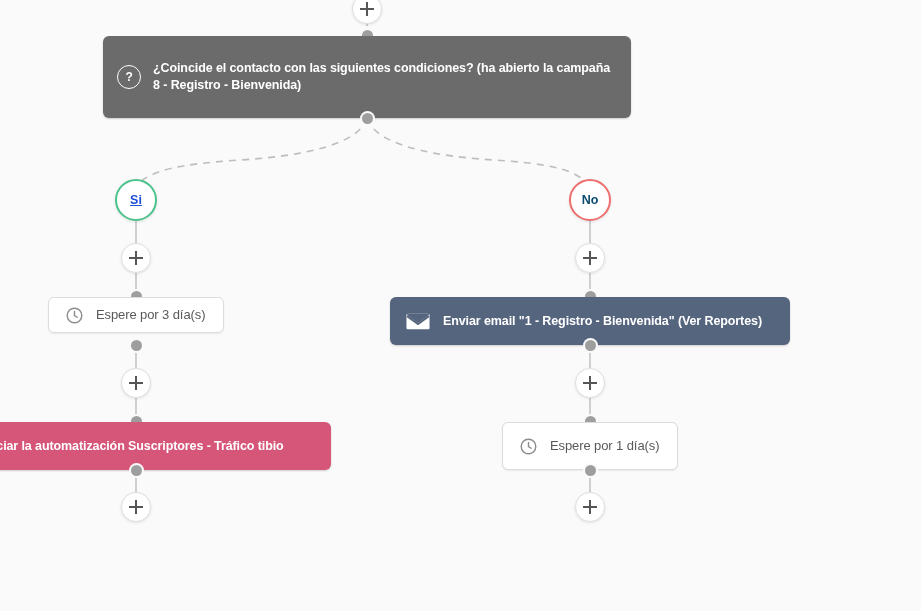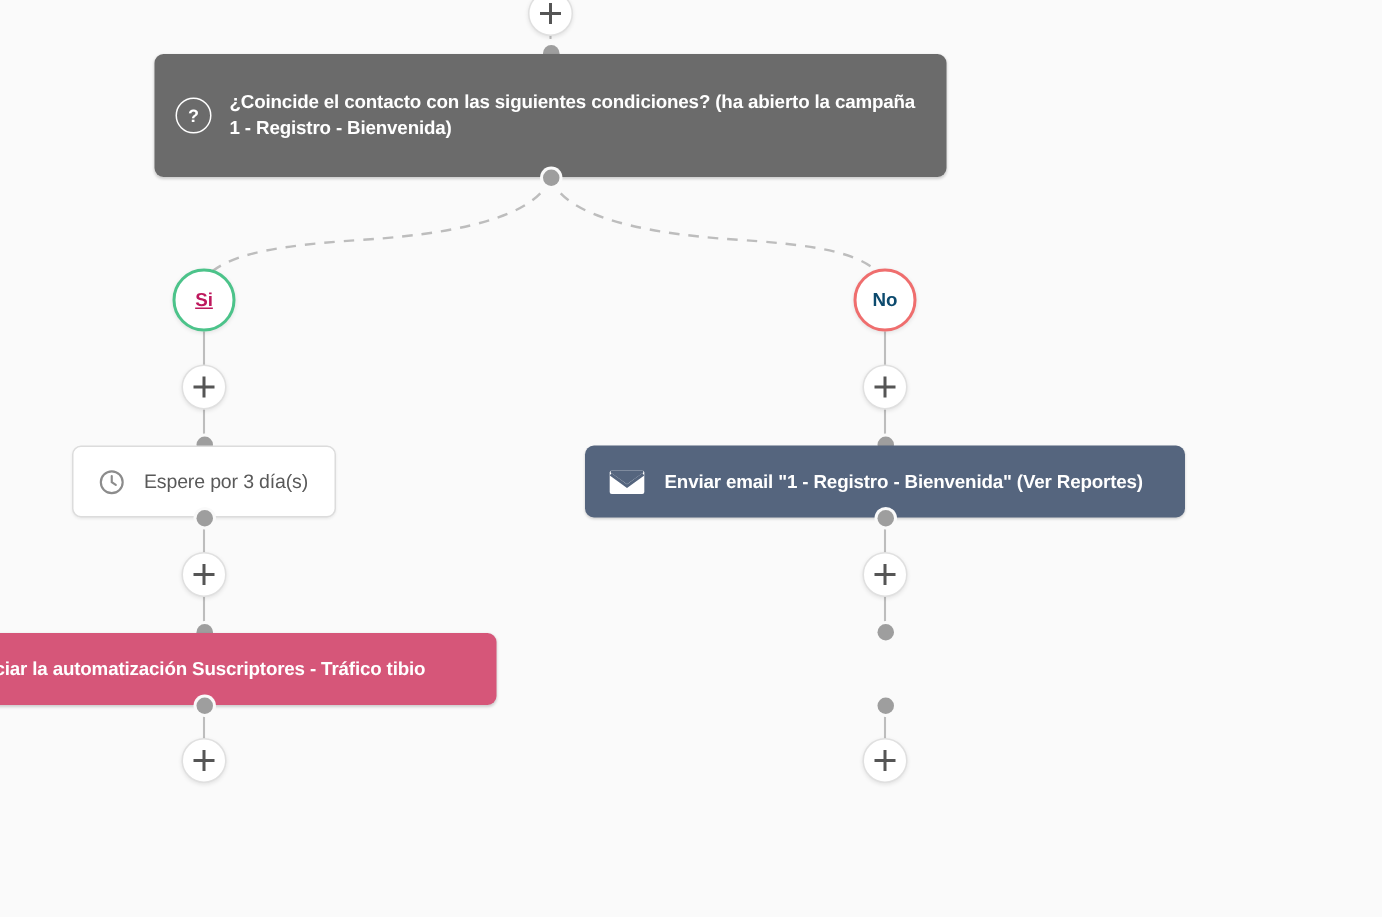--- a/index.html
+++ b/index.html
@@ -116,21 +116,21 @@
     background: #ffffff;
     display: flex;
     align-items: center;
     justify-content: center;
     font-size: 12.5px;
     font-weight: bold;
     box-shadow: 0 1px 3px rgba(0,0,0,0.10);
   }
   .branch-yes {
     border: 2.5px solid #4cc38a;
-    color: #be185d;
+    color: #1d4ed8;
     text-decoration: underline;
   }
   .branch-no {
     border: 2.5px solid #ef6e6e;
     color: #0c4a6e;
   }
 
   
   .plus {
     position: absolute;
@@ -190,32 +190,32 @@
     <line x1="590" y1="345" x2="590" y2="369" stroke="#bdbdbd" stroke-width="1.4"></line>
     <line x1="590" y1="398" x2="590" y2="421" stroke="#bdbdbd" stroke-width="1.4"></line>
     <line x1="590" y1="470" x2="590" y2="493" stroke="#bdbdbd" stroke-width="1.4"></line>
   </svg>
 
   <div class="plus" style="left:352px; top:-6px;"></div>
 
   <div class="dot" style="left:361.5px; top:30px;"></div>
   <div class="node node-dark" style="left:103px; top:36px; width:528px; height:82px;">
     <span class="icon q-icon">?</span>
-    <span class="node-label">¿Coincide el contacto con las siguientes condiciones? (ha abierto la campaña 1 - Registro - Bienvenida)</span>
+    <span class="node-label">¿Coincide el contacto con las siguientes condiciones? (ha abierto la campaña 8 - Registro - Bienvenida)</span>
   </div>
   <div class="dot" style="left:361.5px; top:112.5px;"></div>
 
   <div class="branch branch-yes" style="left:115px; top:179px;">
     <span>Si</span>
   </div>
 
   <div class="plus" style="left:121px; top:243px;"></div>
 
   <div class="dot" style="left:130.5px; top:291px;"></div>
-  <div class="node node-white" style="left:48px; top:297px; width:176px; height:48px;">
+  <div class="node node-white" style="left:48px; top:297px; width:176px; height:36px;">
     <span class="icon clock-icon">
       <svg viewBox="0 0 24 24" width="19" height="19" fill="none" stroke="currentColor" stroke-width="1.8">
         <circle cx="12" cy="12" r="9.2"></circle>
         <path d="M12 6.8 V12 L15.4 14.2" stroke-linecap="round"></path>
       </svg>
     </span>
     <span class="node-label">Espere por 3 día(s)</span>
   </div>
   <div class="dot" style="left:130.5px; top:339.5px;"></div>
 
@@ -245,17 +245,26 @@
         <path d="M1.2 3.2 L13 11.8 L24.8 3.2" fill="none" stroke="#55657e" stroke-width="2.2"></path>
       </svg>
     </span>
     <span class="node-label">Enviar email "1 - Registro - Bienvenida" (Ver Reportes)</span>
   </div>
   <div class="dot" style="left:584.5px; top:339.5px;"></div>
 
   <div class="plus" style="left:575px; top:368px;"></div>
 
   <div class="dot" style="left:584.5px; top:416px;"></div>
+  <div class="node node-white" style="left:502px; top:422px; width:176px; height:48px;">
+    <span class="icon clock-icon">
+      <svg viewBox="0 0 24 24" width="19" height="19" fill="none" stroke="currentColor" stroke-width="1.8">
+        <circle cx="12" cy="12" r="9.2"></circle>
+        <path d="M12 6.8 V12 L15.4 14.2" stroke-linecap="round"></path>
+      </svg>
+    </span>
+    <span class="node-label">Espere por 1 día(s)</span>
+  </div>
   <div class="dot" style="left:584.5px; top:464.5px;"></div>
 
   <div class="plus" style="left:575px; top:492px;"></div>
 
 </div>
 
 </body></html>

